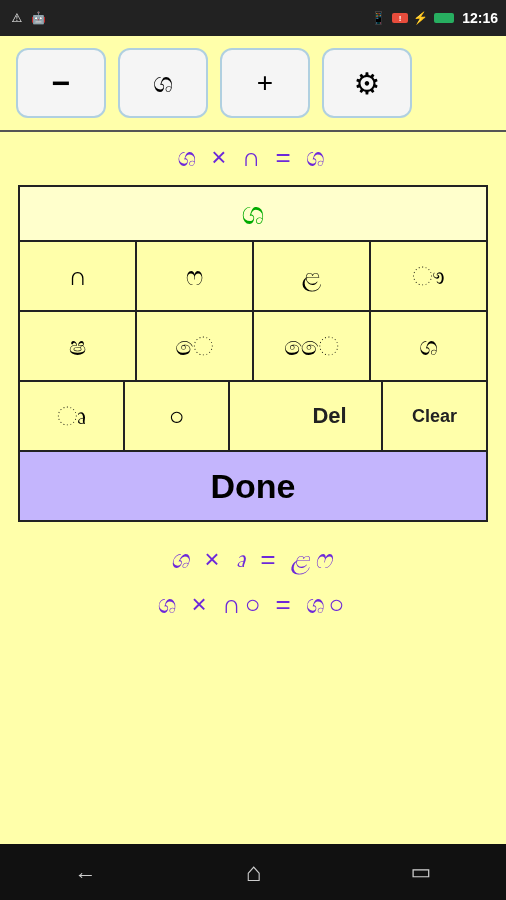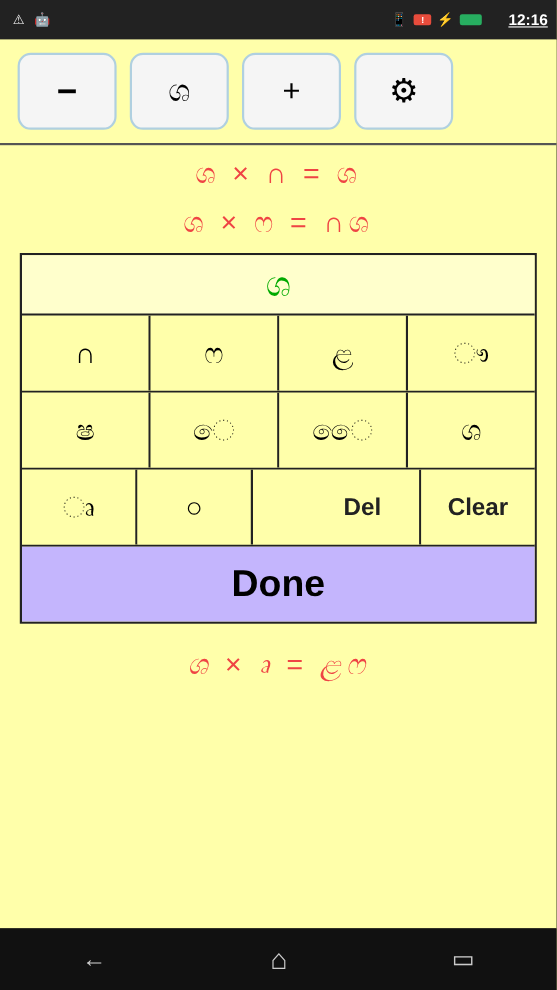--- a/index.html
+++ b/index.html
@@ -104,21 +104,21 @@
     .divider {
       width: 100%;
       height: 2px;
       background: #555;
     }
 
     
     .equation-row {
       font-size: 26px;
       padding: 10px 0 4px 0;
-      color: #ef4444;
+      color: #6d28d9;
       letter-spacing: 4px;
     }
 
     
     #keypad-wrapper {
       width: 470px;
       border: 2px solid #222;
       margin-top: 8px;
       background: #ffffaa;
     }
@@ -160,23 +160,24 @@
     .grid-cell:last-child {
       border-right: none;
     }
     .grid-cell.del-cell {
       font-size: 22px;
       font-weight: bold;
       color: #222;
       padding-left: 48px;
     }
     .grid-cell.clear-cell {
-      font-size: 22px;
+      font-size: 18px;
       font-weight: bold;
       color: #222;
+      border-radius: 25px;
     }
     .done-row {
       min-height: 68px;
       display: flex;
       align-items: center;
       justify-content: center;
       font-size: 34px;
       font-weight: bold;
       cursor: pointer;
       background: #c4b5fd;
@@ -208,21 +209,21 @@
 <div id="status-bar">
   <div class="status-left">
     <span class="status-icon">⚠</span>
     <span class="status-icon">🤖</span>
   </div>
   <div class="status-right">
     <span class="status-icon">📱</span>
     <span class="battery-red">!</span>
     <span class="status-icon" style="color:#27ae60;">⚡</span>
     <span class="battery-green"></span>
-    <span style="margin-left:20px;text-decoration:underline;">12:16</span>
+    <span style="margin-left:4px;">12:16</span>
   </div>
 </div>
 
 <div id="main">
 
   <div id="toolbar">
     <div class="tool-btn">
       <span>−</span>
     </div>
     <div class="tool-btn">
@@ -235,23 +236,20 @@
       <span class="gear">⚙</span>
     </div>
   </div>
 
   <div class="divider"></div>
 
   <div class="equation-row">
     <span>ශ × ∩ = ශ</span>
   </div>
 
-  <div class="equation-row">
-    <span>ශ × ෆ = ∩ශ</span>
-  </div>
 
   <div id="keypad-wrapper">
 
     <div id="display-row">
       <span>ශ</span>
     </div>
 
     <div class="grid-row">
       <div class="grid-cell">∩</div>
       <div class="grid-cell">ෆ</div>
@@ -276,20 +274,23 @@
     <div class="done-row">
       <span>Done</span>
     </div>
 
   </div>
 
   <div class="equation-row" style="margin-top:12px;font-style:italic;">
     <span>ශ × ෘ = ළෆ</span>
   </div>
 
+  <div class="equation-row">
+    <span>ශ × ∩○ = ශ○</span>
+  </div>
 
 </div>
 
 <div id="nav-bar">
   <span class="nav-icon">←</span>
   <span class="nav-icon" style="font-size:26px;">⌂</span>
   <span class="nav-icon">▭</span>
 </div>
 
 </body></html>

